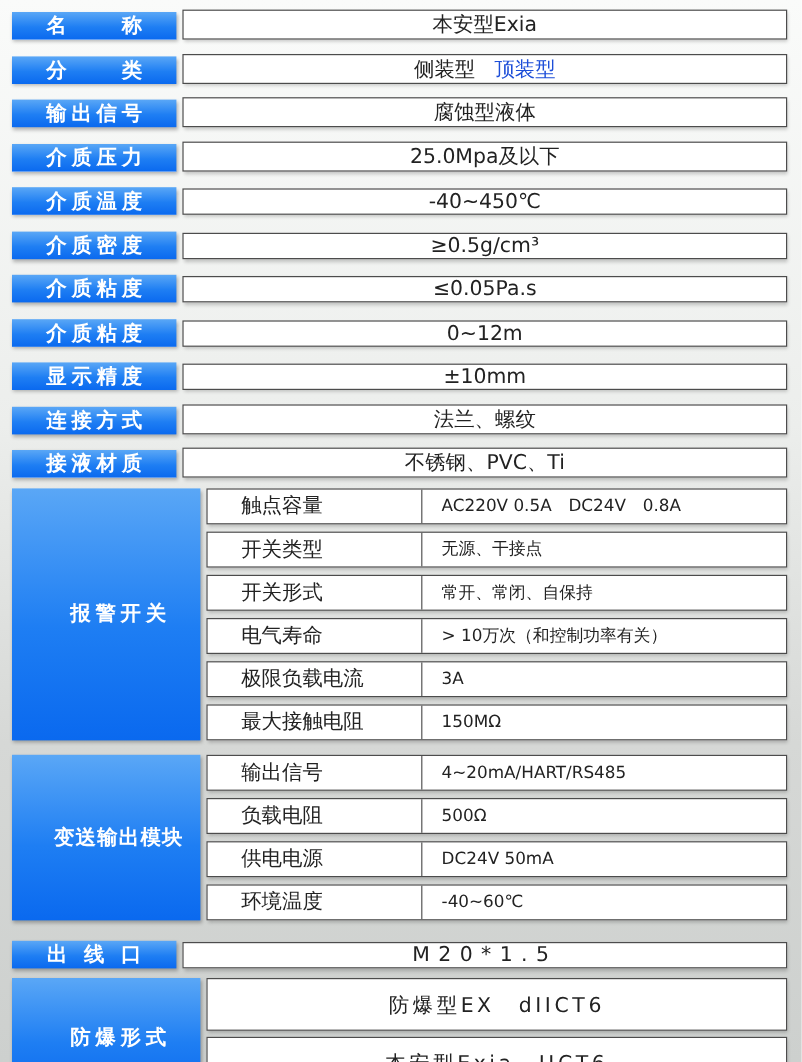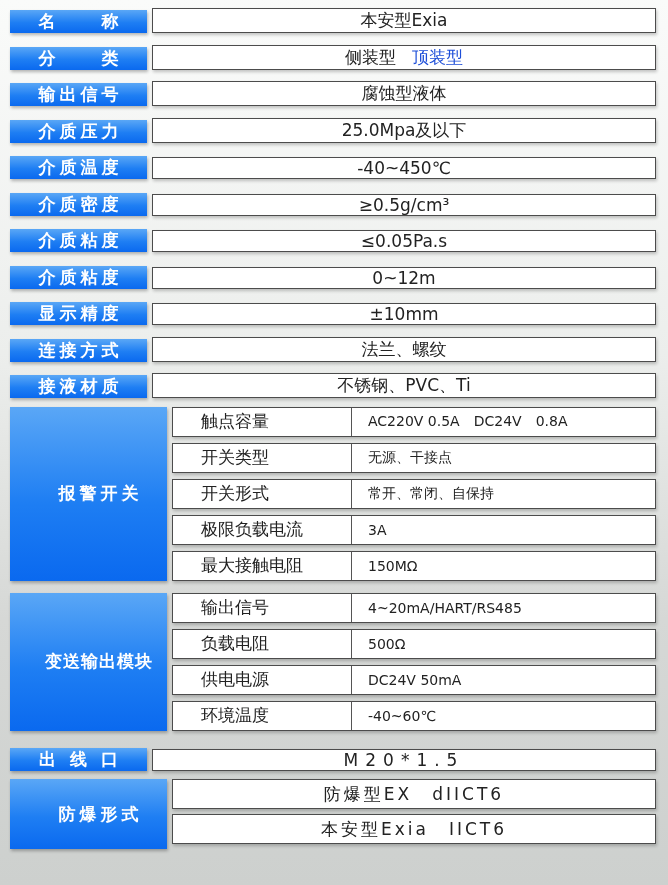--- a/index.html
+++ b/index.html
@@ -48,21 +48,21 @@
   .subval{
     flex:1;border-left:1px solid #555;
     display:flex;align-items:center;padding-left:16px;
     font-size:14px;color:#222;white-space:pre;
   }
   .fullval{
     flex:1;display:flex;align-items:center;justify-content:center;
     font-size:17px;color:#222;white-space:pre;letter-spacing:3px;
   }
   .spaced{letter-spacing:7px;}
-  .exp .subrow{height:30px;margin-bottom:5px;}
+  .exp .subrow{height:44px;margin-bottom:5px;}
 </style>
 </head>
 <body>
 
 <div class="page">
 
   <div class="row">
     <div class="lbl">名　　称</div>
     <div class="cell center">本安型Exia</div>
   </div>
@@ -129,20 +129,24 @@
       </div>
       <div class="subrow">
         <div class="subname">开关类型</div>
         <div class="subval">无源、干接点</div>
       </div>
       <div class="subrow">
         <div class="subname">开关形式</div>
         <div class="subval">常开、常闭、自保持</div>
       </div>
       <div class="subrow">
+        <div class="subname">电气寿命</div>
+        <div class="subval">&gt; 10万次（和控制功率有关）</div>
+      </div>
+      <div class="subrow">
         <div class="subname">极限负载电流</div>
         <div class="subval">3A</div>
       </div>
       <div class="subrow">
         <div class="subname">最大接触电阻</div>
         <div class="subval">150MΩ</div>
       </div>
     </div>
   </div>
 

